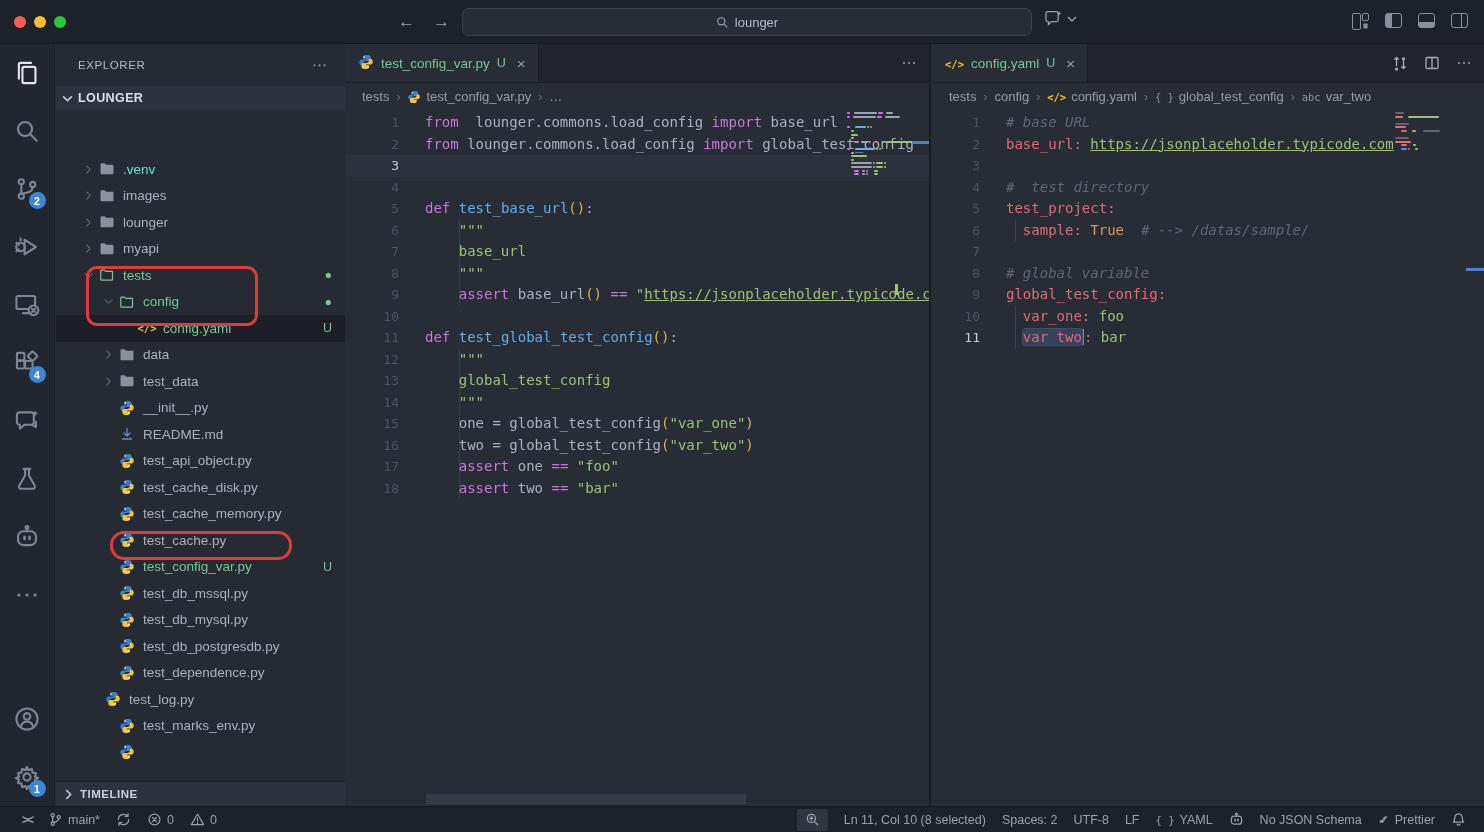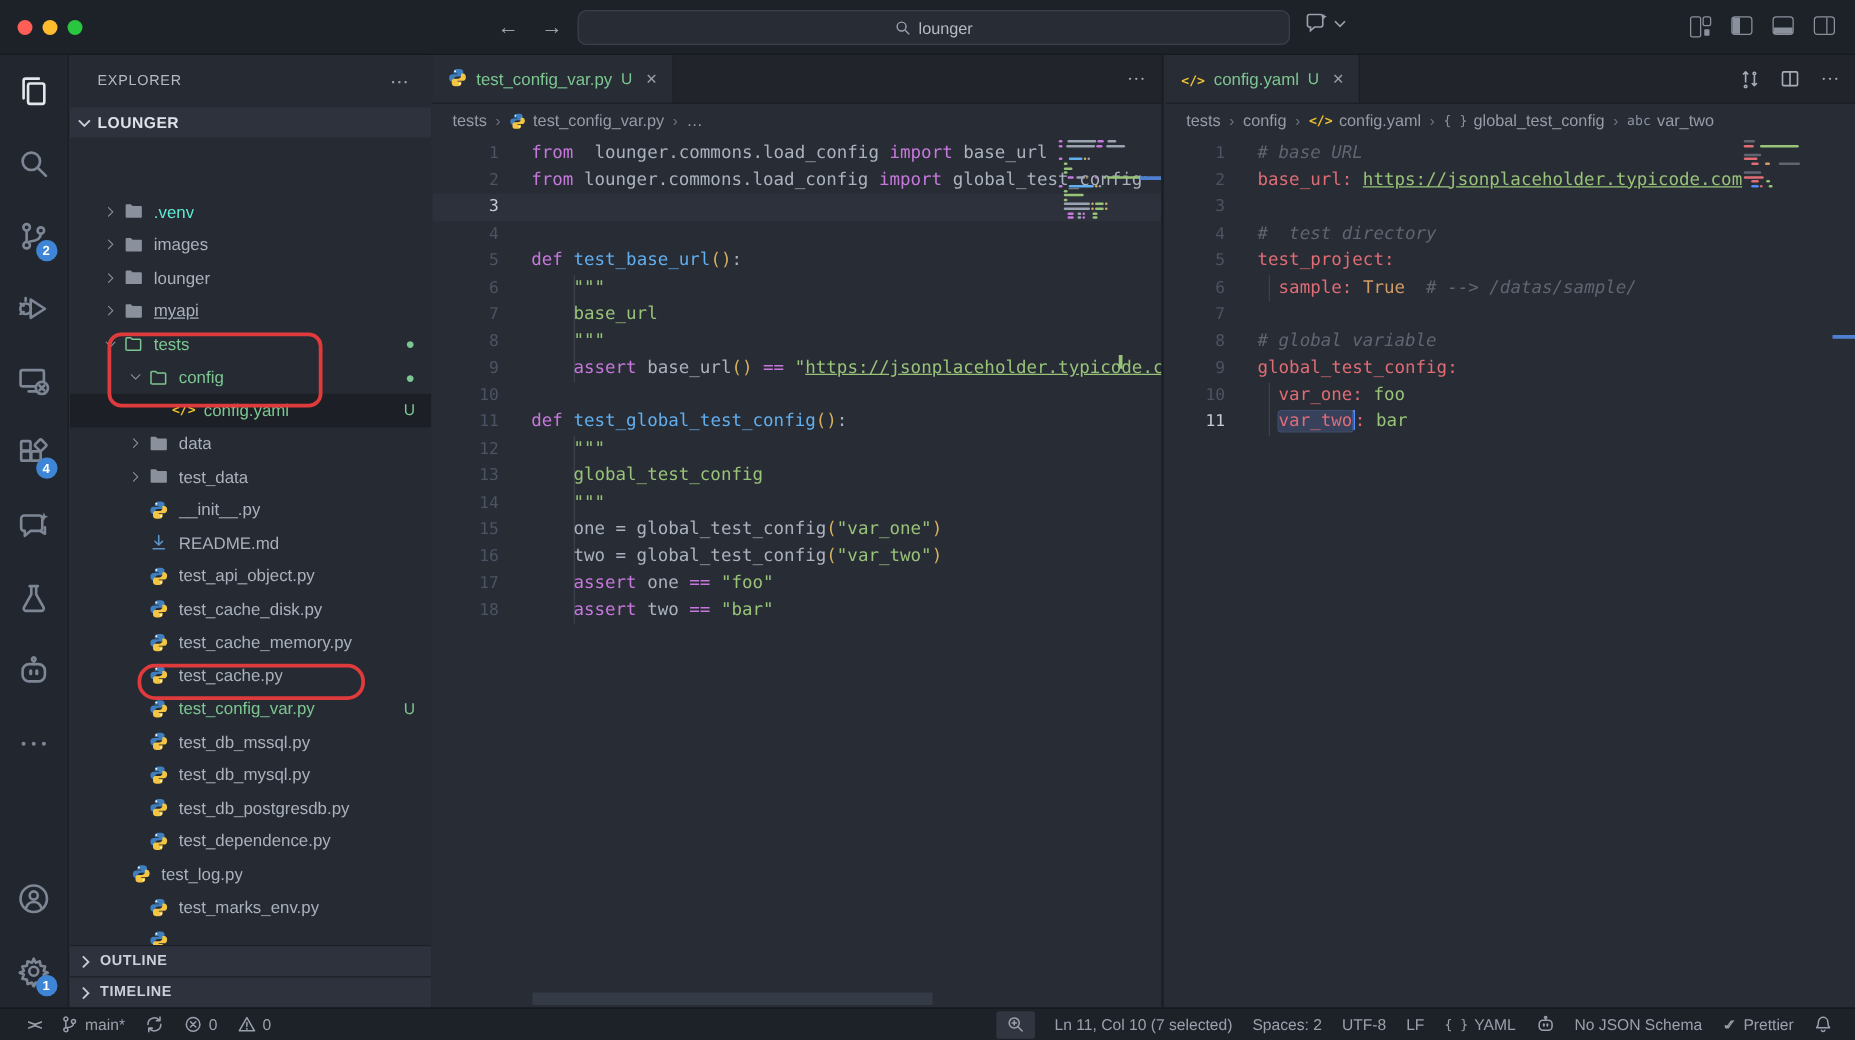--- a/index.html
+++ b/index.html
@@ -282,21 +282,21 @@
               <path d="M5.5 3l5 5-5 5" stroke="#8a919d"></path>
             </svg>
           </span>
           <span class="ticon">
             <svg width="16" height="16" viewBox="0 0 16 16">
               <path fill="#8a919d" d="M1.5 3.2c0-.5.4-.9.9-.9h3.2l1.5 1.5h6.5c.5 0 .9.4.9.9v7.6c0 .5-.4.9-.9.9H2.4c-.5 0-.9-.4-.9-.9z"></path>
             </svg>
           </span>
           <span class="tlabel">lounger</span>
         </div>
-        <div class="trow " style="padding-left: 22px; text-decoration: underline;">
+        <div class="trow " style="padding-left: 22px;">
           <span class="chev">
             <svg width="11" height="11" viewBox="0 0 16 16" fill="none" stroke="currentColor" stroke-width="1.3" stroke-linecap="round" stroke-linejoin="round">
               <path d="M5.5 3l5 5-5 5" stroke="#8a919d"></path>
             </svg>
           </span>
           <span class="ticon">
             <svg width="16" height="16" viewBox="0 0 16 16">
               <path fill="#8a919d" d="M1.5 3.2c0-.5.4-.9.9-.9h3.2l1.5 1.5h6.5c.5 0 .9.4.9.9v7.6c0 .5-.4.9-.9.9H2.4c-.5 0-.9-.4-.9-.9z"></path>
             </svg>
           </span>
@@ -524,26 +524,20 @@
             <svg width="16" height="16" viewBox="0 0 16 16">
               <path fill="#3f7fbf" d="M7.9 1.1c-1.9 0-3 .8-3 2.1v1.6h3.1v.6H3.8c-1.4 0-2.5 1.1-2.5 2.9s1 2.9 2.4 2.9h1.4V9.4c0-1.4 1.1-2.3 2.5-2.3h3c1.1 0 2-.9 2-2V3.2c0-1.3-1.2-2.1-2.9-2.1z"></path>
               <circle fill="#fff" cx="6.1" cy="3" r=".75"></circle>
               <path fill="#f4c542" d="M8.1 14.9c1.9 0 3-.8 3-2.1v-1.6H8v-.6h4.2c1.4 0 2.5-1.1 2.5-2.9s-1-2.9-2.4-2.9h-1.4v1.8c0 1.4-1.1 2.3-2.5 2.3h-3c-1.1 0-2 .9-2 2v1.9c0 1.3 1.2 2.1 2.9 2.1z"></path>
               <circle fill="#fff" cx="9.9" cy="13" r=".75"></circle>
             </svg>
           </span>
           <span class="tlabel"></span>
         </div>
       </div>
-    <div class="sb-section" id="outline-sec">
-      <svg width="9" height="11" viewBox="0 0 8 10">
-          <path d="M2 1l4 4-4 4" fill="none" stroke="#c6cbd3" stroke-width="1.4"></path>
-        </svg>
-      <span>OUTLINE</span>
-    </div>
     <div class="sb-section" id="timeline-sec">
       <svg width="9" height="11" viewBox="0 0 8 10">
           <path d="M2 1l4 4-4 4" fill="none" stroke="#c6cbd3" stroke-width="1.4"></path>
         </svg>
       <span>TIMELINE</span>
     </div>
   </div>
 
   <div class="group" id="group-left">
       <div class="tabbar">
@@ -993,21 +987,21 @@
         <div class="sb-item boxed">
           <span style="display:flex;align-items:center">
             <svg width="15" height="15" viewBox="0 0 16 16" fill="none" stroke="currentColor" stroke-width="1.3" stroke-linecap="round" stroke-linejoin="round">
               <circle cx="6.8" cy="6.8" r="4.3"></circle>
               <line x1="10.2" y1="10.2" x2="13.6" y2="13.6"></line>
               <path d="M5 6.8h3.6M6.8 5v3.6"></path>
             </svg>
           </span>
         </div>
         <div class="sb-item">
-          <span>Ln 11, Col 10 (7 selected)</span>
+          <span>Ln 11, Col 10 (8 selected)</span>
         </div>
         <div class="sb-item">
           <span>Spaces: 2</span>
         </div>
         <div class="sb-item">
           <span>UTF-8</span>
         </div>
         <div class="sb-item">
           <span>LF</span>
         </div>

